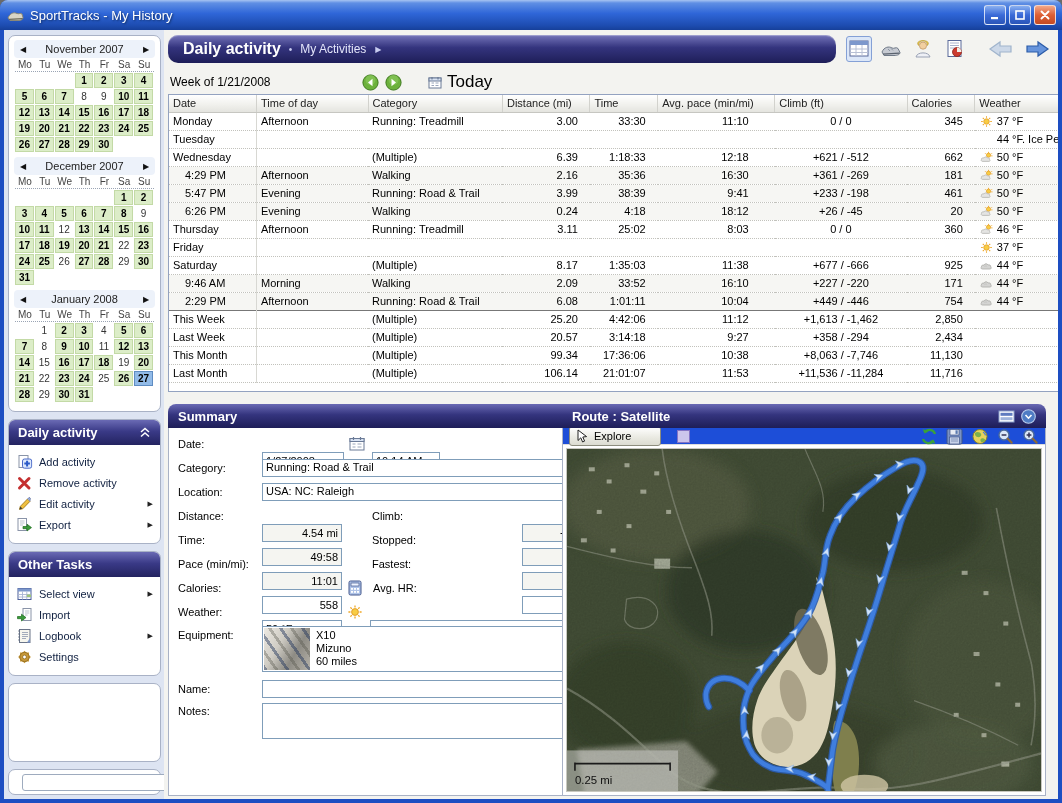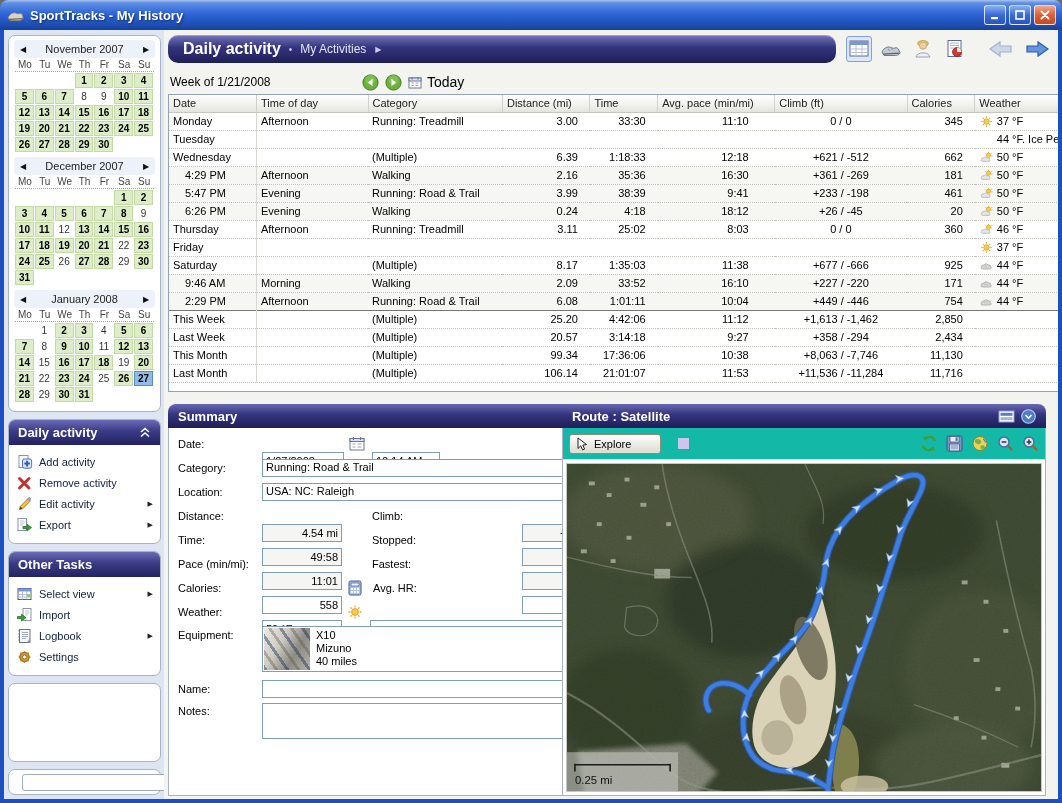--- a/index.html
+++ b/index.html
@@ -2,21 +2,21 @@
 <html><head>
 <meta charset="utf-8">
 <style>
   html,body{margin:0;padding:0;background:#6a6a6a;font-family:"Liberation Sans",sans-serif;}
   *{box-sizing:border-box;}
   .window{position:relative;width:1062px;height:803px;background:#1d4ec2;border-radius:8px 8px 0 0;overflow:hidden;}
   
   .titlebar{position:absolute;top:0;left:0;right:0;height:30px;padding:0 6px;display:flex;align-items:center;
     background:linear-gradient(#a7c4f2 0%,#5f8fe4 10%,#2f66d8 45%,#1d4cb0 85%,#16409a 100%);}
   .app-icon{width:18px;height:18px;margin-right:6px;}
-  .win-title{color:#fff;font-weight:bold;font-size:13px;text-shadow:1px 1px 2px #12306a;flex:1;}
+  .win-title{color:#fff;font-weight:normal;font-size:13px;text-shadow:1px 1px 2px #12306a;flex:1;}
   .tb-buttons{display:flex;gap:3px;}
   .tbtn{width:22px;height:20px;border-radius:3px;border:1px solid rgba(255,255,255,.75);
     display:flex;align-items:center;justify-content:center;}
   .tbtn.minmax{background:linear-gradient(#8ab0f0,#3a6ad8 50%,#2a55b8);}
   .tbtn.close{background:linear-gradient(#f2a888,#dd5f35 50%,#c44a22);}
   
   .client{position:absolute;top:30px;left:4px;right:4px;bottom:4px;background:#eef1f7;overflow:hidden;}
   
   .sidebar{position:absolute;top:0;left:0;bottom:0;width:160px;background:#dde4f2;padding:5px 3px 4px 4px;
     display:flex;flex-direction:column;gap:7px;}
@@ -53,21 +53,21 @@
   .mh-sep{margin:0 8px;font-size:10px;color:#c9cdf0;}
   .mh-crumb{font-size:12px;color:#e4e6fa;}
   .mh-caret{margin-left:9px;font-size:8px;color:#c9cdf0;}
   .main-icons{display:flex;align-items:center;gap:6px;margin-left:10px;}
   .mi{width:26px;height:26px;display:flex;align-items:center;justify-content:center;border-radius:3px;}
   .mi.pressed{background:#dce7f8;border:1px solid #84a0d6;}
   .nav-arrows{display:flex;gap:10px;margin-left:14px;}
   .week-row{position:absolute;left:6px;top:40px;height:24px;display:flex;align-items:center;font-size:12px;color:#000;}
   .week-label{width:192px;}
   .wkbtn{margin-right:6px;}
-  .today-btn{display:flex;align-items:center;gap:5px;font-size:14px;color:#000;}
+  .today-btn{display:flex;align-items:center;gap:5px;margin-left:20px;font-size:17px;color:#000;}
   
   .activity-table{position:absolute;left:4px;top:64px;width:956px;height:298px;background:#fff;border:1px solid #93a2c0;overflow:hidden;}
   table{border-collapse:collapse;table-layout:fixed;width:100%;font-size:11px;}
   th{height:17px;font-weight:normal;text-align:left;color:#222;padding:0 4px;white-space:nowrap;overflow:hidden;
     background:linear-gradient(#ffffff,#f0f0ec 60%,#e4e4df);border-right:1px solid #d2d2cd;border-bottom:1px solid #c6c6c1;}
   td{height:17.5px;padding:0 4px;white-space:nowrap;overflow:hidden;color:#000;border-bottom:1px dotted #c2c2bc;}
   td.c-date{border-right:1px solid #d8d8d3;}
   tr.indent td{background:#f6f6f3;}
   tr.indent td.c-date{padding-left:16px;}
   tr.selected td{background:#a9d2f3;border-bottom:1px solid #8ab6e0;}
@@ -103,21 +103,21 @@
   .equip-thumb{flex:0 0 46px;margin:1px;background:
      repeating-linear-gradient(55deg, rgba(30,50,90,.45) 0 3px, rgba(255,255,255,0) 3px 9px, rgba(80,80,70,.35) 9px 12px, rgba(255,255,255,0) 12px 18px),
      linear-gradient(120deg,#ece9e2 0%,#cfccc4 35%,#8d8b84 65%,#b5b1a8 100%);}
   .equip-text{flex:1;padding:2px 5px;font-size:11px;line-height:13px;color:#000;}
   .notes-box{flex:1;display:flex;border:1px solid #7f9db9;background:#fff;height:92px;}
   .notes-area{flex:1;border:none;resize:none;outline:none;font-size:11px;font-family:"Liberation Sans",sans-serif;}
   .vscroll{flex:0 0 16px;background:#f1f0ea;border-left:1px solid #d4d2ca;display:flex;flex-direction:column;justify-content:space-between;}
   .varrow{height:15px;display:flex;align-items:center;justify-content:center;font-size:7px;color:#3f5e9e;
     background:linear-gradient(#f4f8ff,#cfdcf6 60%,#bccef0);border:1px solid #96aed8;border-radius:2px;margin:1px;}
   
-  .route-toolbar{height:32px;display:flex;align-items:center;padding:0 6px;gap:16px;background:#14b8a6;border-bottom:1px solid #ddd;}
+  .route-toolbar{height:17px;display:flex;align-items:center;padding:0 6px;gap:16px;background:#1d4ed8;border-bottom:1px solid #ddd;}
   .explore-btn{width:92px;height:20px;display:flex;align-items:center;gap:6px;padding:0 7px;font-size:11px;color:#000;
     border:1px solid #8d8d7e;border-radius:3px;background:linear-gradient(#ffffff,#e9e9e1 60%,#dcdcd2);}
   .layer-square{width:13px;height:13px;background:#ccc5ec;border:1px solid #8374c6;}
   .route-tools-right{margin-left:auto;display:flex;align-items:center;gap:8px;}
   .map-wrap{flex:1;margin:3px;position:relative;border:1px solid #c8c8c0;}
   .map-wrap svg.map{position:absolute;inset:0;width:100%;height:100%;}
   .hidden-syms{position:absolute;width:0;height:0;overflow:hidden;}
 </style>
 </head>
 <body>
@@ -905,21 +905,21 @@
             </div>
           </div>
           <div class="srow top" style="height:48px">
             <span class="slabel" style="padding-top:3px">Equipment:</span>
             <div class="fields" style="align-items:stretch">
               <div class="equip-box">
                 <div class="equip-thumb"></div>
                 <div class="equip-text">
                   <div>X10</div>
                   <div>Mizuno</div>
-                  <div>40 miles</div>
+                  <div>60 miles</div>
                 </div>
                 <span class="cbtn" style="align-self:stretch;display:flex">▼</span>
               </div>
             </div>
           </div>
           <div class="srow">
             <span class="slabel">Name:</span>
             <div class="fields">
               <div class="combo">
                 <span class="cval"></span>

